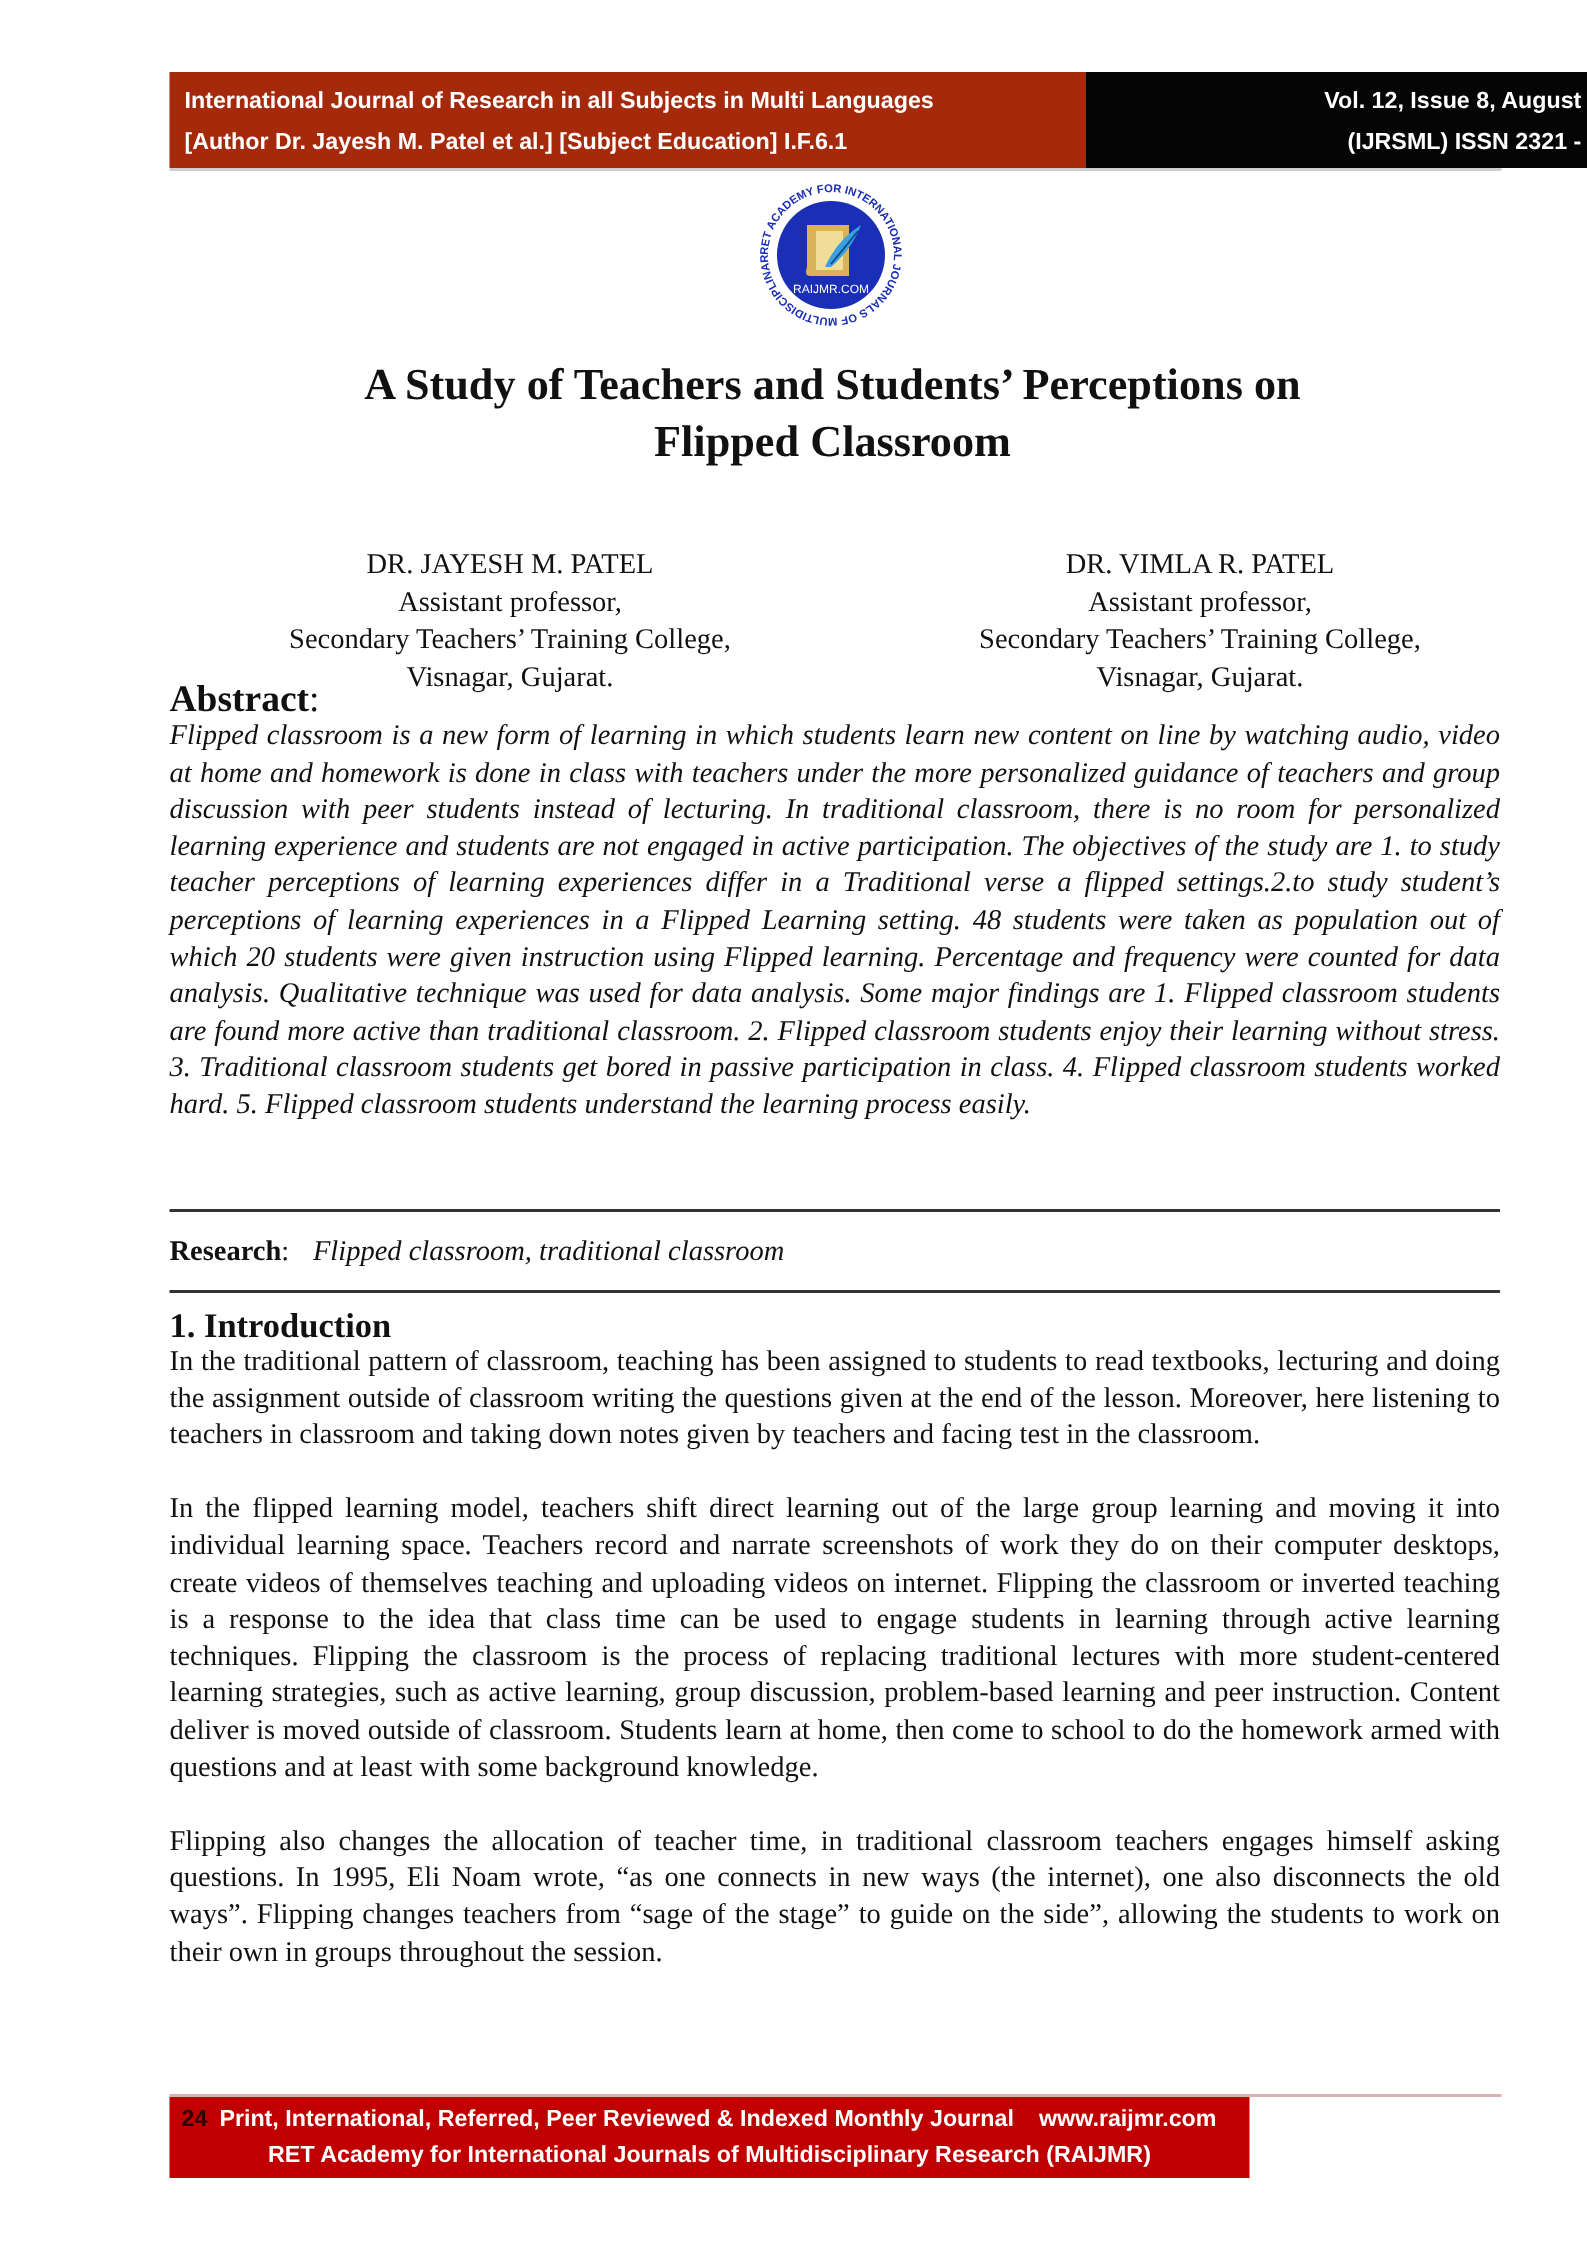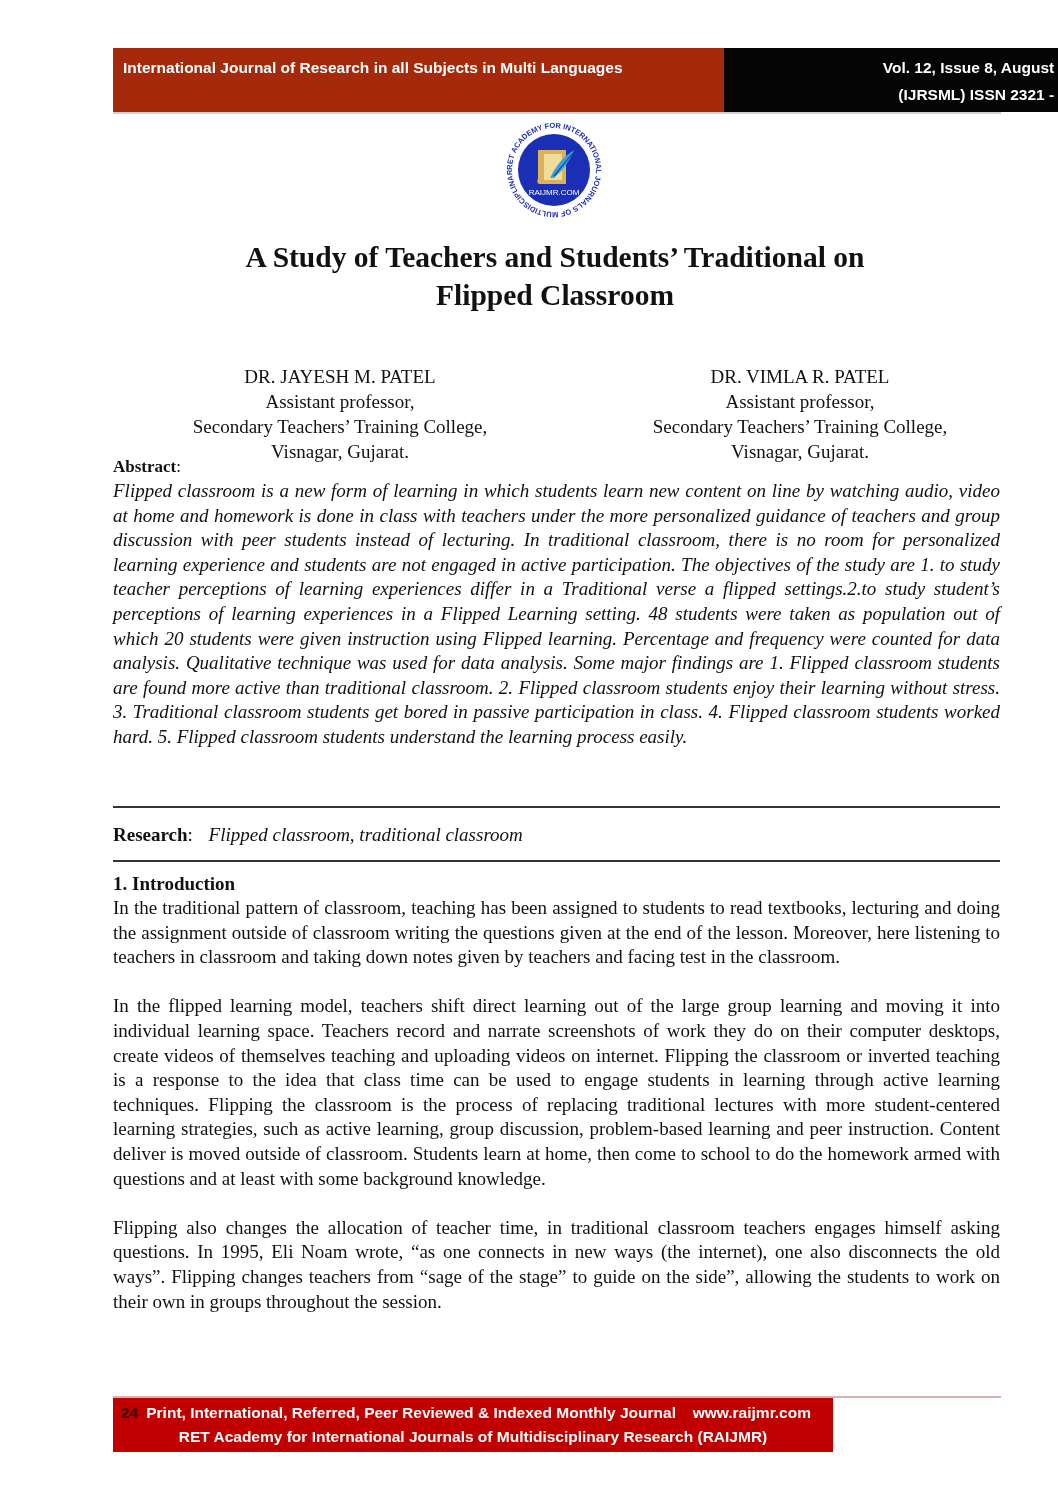--- a/index.html
+++ b/index.html
@@ -13,46 +13,47 @@
   .logo { position: absolute; left: 504px; top: 120px; width: 100px; height: 100px; }
 
   .title { position: absolute; left: 110px; top: 238px; width: 890px; text-align: center; font-weight: bold; font-size: 29.5px; line-height: 38px; }
 
   .authors { position: absolute; top: 344px; left: 110px; width: 890px; display: flex; }
   .author { text-align: center; font-size: 19px; line-height: 25px; margin-top: 20px; }
   .author.a1 { width: 420px; margin-left: 20px; }
   .author.a2 { width: 380px; margin-left: 60px; }
 
   .abstract { position: absolute; left: 113px; top: 455px; width: 887px; }
-  .abs-head { font-size: 17px; line-height: 24px; font-family: Liberation Serif, serif; }
+  .abs-head { font-size: 25px; line-height: 24px; font-family: Liberation Serif, serif; }
   .abs-head b { font-weight: bold; }
   .abs-body { font-style: italic; font-size: 19px; line-height: 24.6px; text-align: justify; }
 
   .rule { position: absolute; left: 113px; width: 887px; height: 2px; background: #333; }
 
   .keywords { position: absolute; left: 113px; top: 823px; font-size: 19px; line-height: 24px; }
   .keywords b { font-weight: bold; }
   .keywords i { font-style: italic; margin-left: 11px; }
 
   .intro { position: absolute; left: 113px; top: 872px; width: 887px; font-size: 19px; line-height: 24.6px; text-align: justify; }
-  .intro h2 { font-size: 19px; font-weight: bold; margin: 0; line-height: 24px; }
+  .intro h2 { font-size: 23px; font-weight: bold; margin: 0; line-height: 24px; }
   .intro p { margin: 0 0 24.6px 0; }
 
   .footer { position: absolute; left: 113px; top: 1398px; width: 720px; height: 54px; background: #c00000; color: #fff; font-family: "Liberation Sans", sans-serif; font-weight: bold; font-size: 15.5px; box-sizing: border-box; }
   .footer-top { position: absolute; top: 3px; left: 8px; right: 22px; height: 24px; line-height: 24px; display: flex; justify-content: space-between; }
   .footer-top .pn { color: #2a0000; margin-right: 8px; }
   .footer-bottom { position: absolute; top: 27px; left: 0; right: 0; text-align: center; line-height: 24px; }
   .footer-shadow { position: absolute; left: 113px; top: 1396px; width: 888px; height: 2px; background: #d9b2b2; }
 </style>
 </head>
 <body>
 
 <div class="header">
   <div class="header-left">
     <div>International Journal of Research in all Subjects in Multi Languages</div>
+    <div>[Author Dr. Jayesh M. Patel et al.] [Subject Education] I.F.6.1</div>
   </div>
   <div class="header-right">
     <div>Vol. 12, Issue 8, August 2024</div>
     <div>(IJRSML) ISSN 2321 - 2853</div>
   </div>
 </div>
 <div class="header-shadow"></div>
 
 <div class="logo">
   <svg width="100" height="100" viewBox="0 0 100 100">
@@ -66,21 +67,21 @@
     </text>
     <path d="M34,30 L62,30 L62,64 L36,64 Q32,64 34,58 Z" fill="#d9b25a"></path>
     <path d="M40,34 L58,34 L58,60 L40,60 Z" fill="#f1dd9a"></path>
     <path d="M46,58 Q54,40 70,30 Q64,46 50,58 Z" fill="#3aa0e0"></path>
     <path d="M50,56 Q60,44 68,34" stroke="#0b4a8a" stroke-width="1.2" fill="none"></path>
     <text x="50" y="75" text-anchor="middle" font-family="Liberation Sans, sans-serif" font-size="8" fill="#ffffff">RAIJMR.COM</text>
   </svg>
 </div>
 
 <div class="title">
-  <div>A Study of Teachers and Students’ Traditional on</div>
+  <div>A Study of Teachers and Students’ Perceptions on</div>
   <div>Flipped Classroom</div>
 </div>
 
 <div class="authors">
   <div class="author a1">
     <div>DR. JAYESH M. PATEL</div>
     <div>Assistant professor,</div>
     <div>Secondary Teachers’ Training College,</div>
     <div>Visnagar, Gujarat.</div>
   </div>

